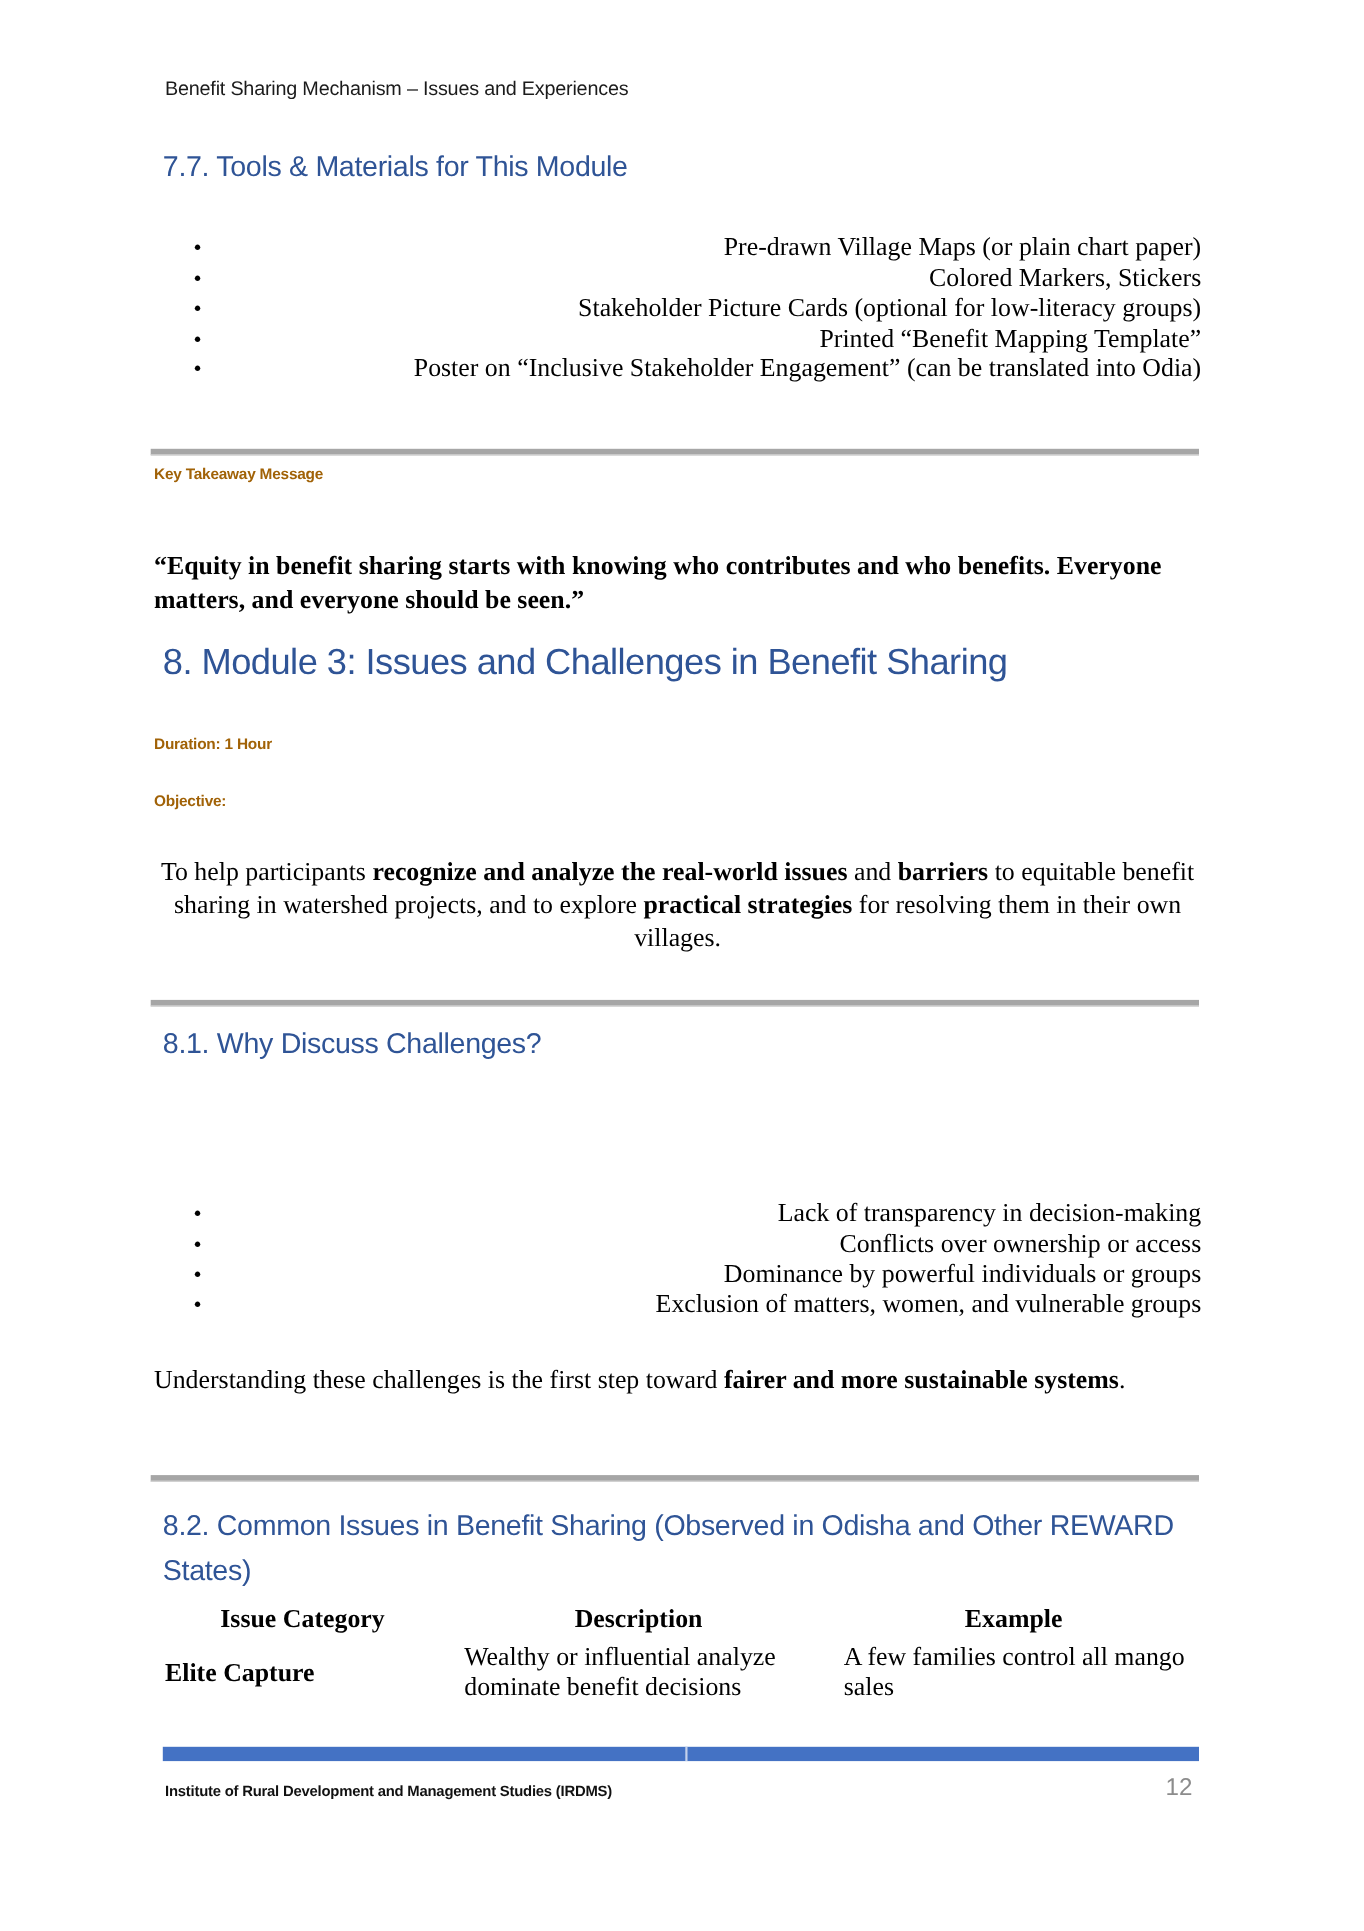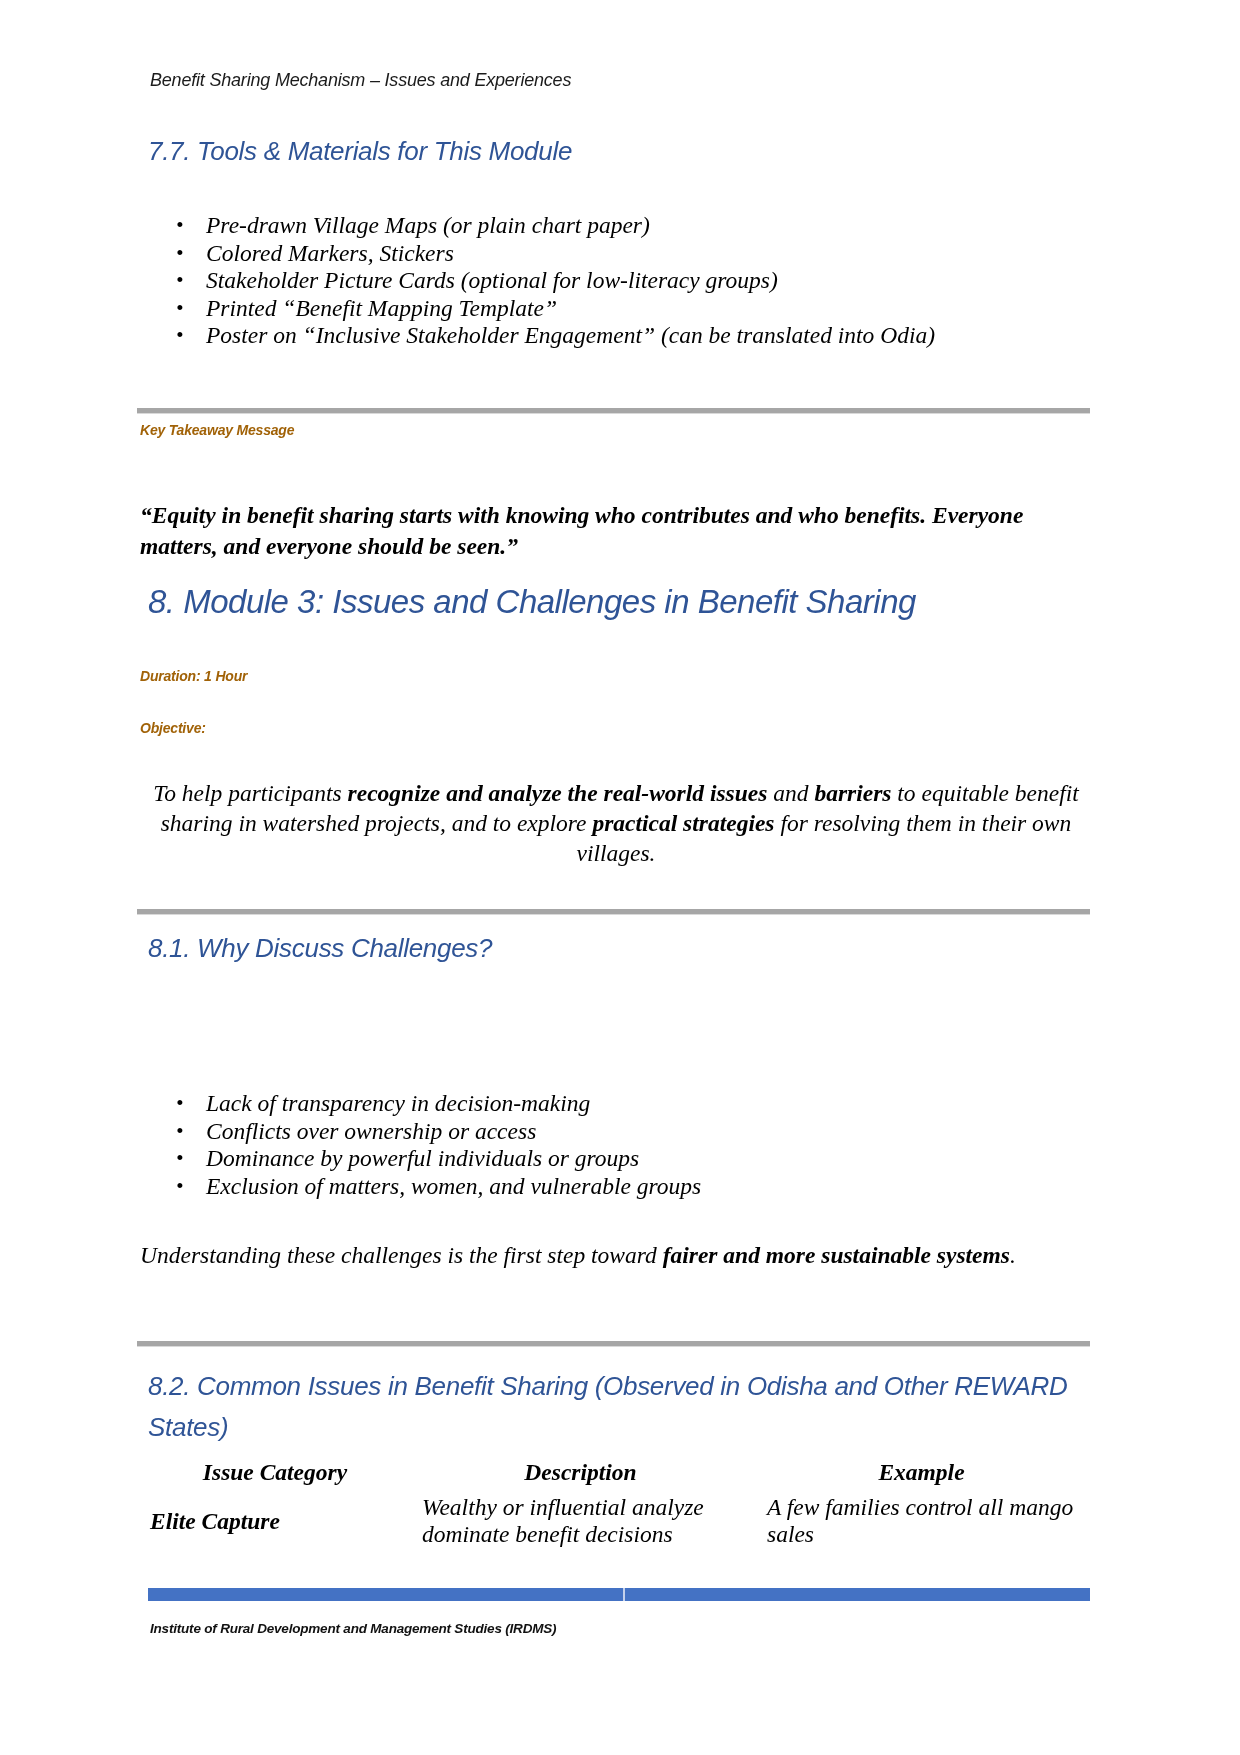--- a/index.html
+++ b/index.html
@@ -4,21 +4,20 @@
 <style>
   html,body{margin:0;padding:0;background:#ffffff;}
   .page{
     position:relative;
     width:1240px;
     height:1755px;
     background:#ffffff;
     font-family:"Liberation Serif", serif;
     color:#000;
     overflow:hidden;
-    font-style:italic;
   }
   .abs{position:absolute;left:140px;width:952px;}
 
   
   #hdr{top:70px;font-family:"Liberation Sans",sans-serif;font-size:18px;letter-spacing:-0.2px;color:#1b1b1b;left:150px;}
 
   
   .h2blue{font-family:"Liberation Sans",sans-serif;font-weight:400;color:var(--heading_blue);font-size:26px;letter-spacing:-0.3px;left:148px;}
   #h77{top:136px;}
   #h81{top:933px;}
@@ -33,21 +32,21 @@
   #quote{top:500px;font-weight:700;line-height:31px;}
 
   
   .lblbold{font-family:"Liberation Sans",sans-serif;font-weight:700;font-size:14px;color:#a16207;letter-spacing:-0.2px;}
   #takeaway{top:422px;}
   #duration{top:668px;}
   #objective{top:720px;}
 
   
   ul.blist{margin:0;padding:0;list-style:none;font-size:23.5px;line-height:27.5px;}
-  ul.blist li{position:relative;padding-left:66px;}
+  ul.blist li{position:relative;padding-left:66px;text-align:right;}
   ul.blist li::before{content:"\2022";position:absolute;left:36px;top:0;font-size:21px;}
   #ul77{top:212px;}
   #ul81{top:1090px;}
 
   
   .hrule{height:5px;background:var(--rule_gray);border-bottom:1px solid #d9d9d9;left:137px;width:953px;}
   #rule1{top:408px;}
   #rule2{top:909px;}
   #rule3{top:1341px;}
 
@@ -127,14 +126,15 @@
       <div class="td ex">A few families control all mango sales</div>
     </div>
   </div>
 
   <div class="abs" id="bar">
     <div class="bar-divider"></div>
   </div>
 
   <div class="abs" id="ftr">Institute of Rural Development and Management Studies (IRDMS)</div>
 
+  <div class="abs" id="pgnum">12</div>
 
 </div>
 
 </body></html>

